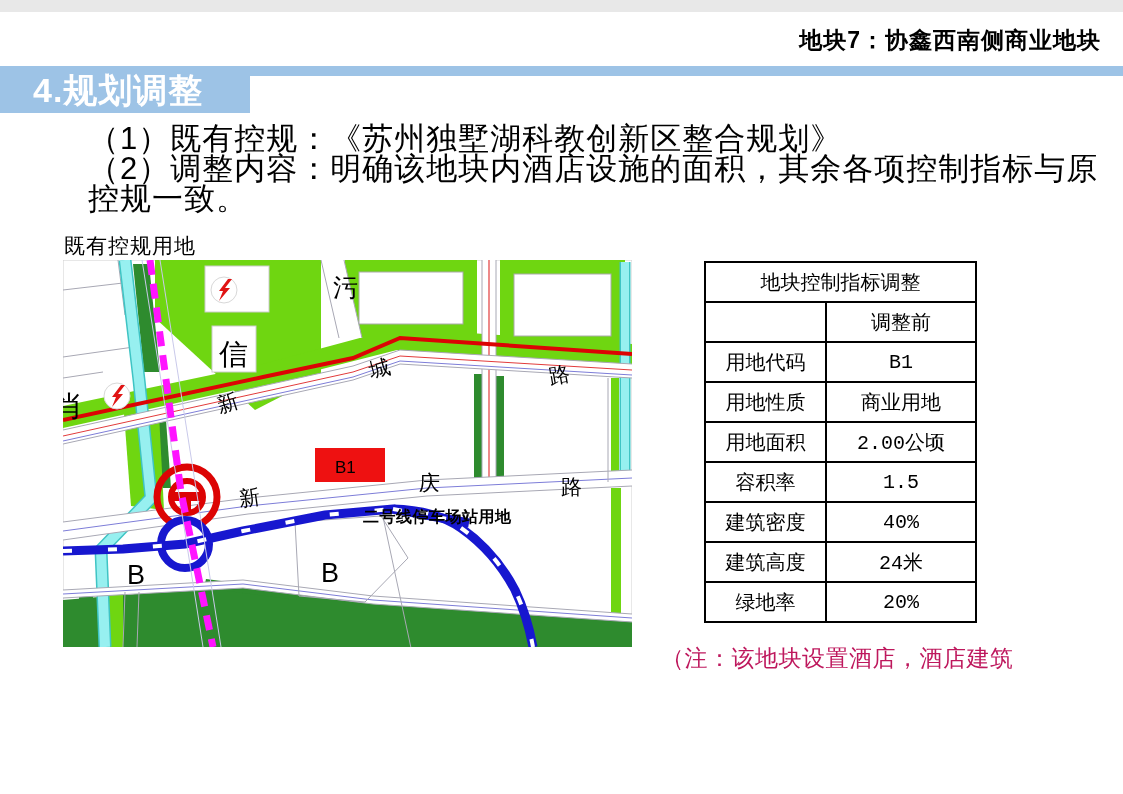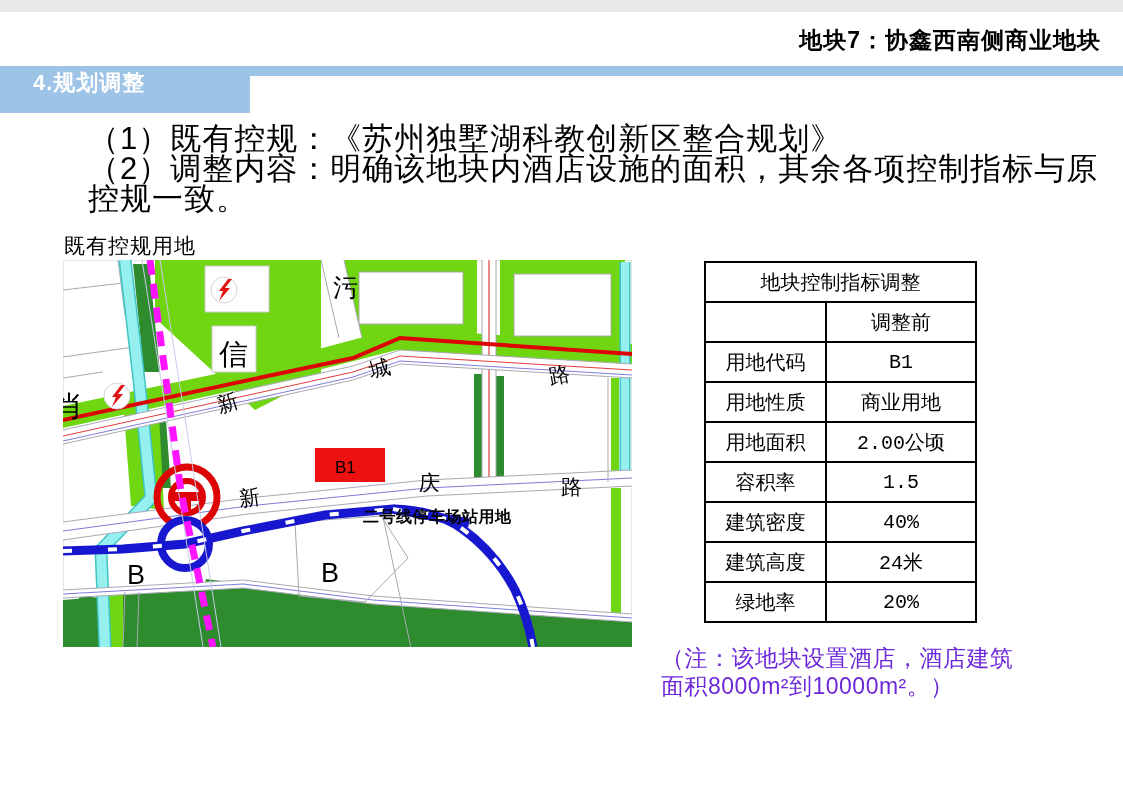--- a/index.html
+++ b/index.html
@@ -7,36 +7,36 @@
     position:relative;width:1123px;height:794px;background:#ffffff;
     font-family:"Liberation Sans",sans-serif;overflow:hidden;margin:12px auto;
   }
   .header-title{
     position:absolute;top:13px;right:22px;font-size:23px;font-weight:bold;
     color:#000;letter-spacing:1px;white-space:nowrap;
   }
   .banner-strip{position:absolute;top:54px;left:0;width:1123px;height:10px;background:#9dc3e6;}
   .banner-box{position:absolute;top:54px;left:0;width:250px;height:47px;background:#9dc3e6;}
   .banner-title{
-    position:absolute;top:56px;left:33px;font-size:22px;font-weight:bold;color:#ffffff;
+    position:absolute;top:56px;left:33px;font-size:34px;font-weight:bold;color:#ffffff;
     letter-spacing:1px;white-space:nowrap;
   }
   .intro{position:absolute;top:112px;left:88px;font-size:31px;line-height:30px;color:#000;letter-spacing:1px;}
   .map-caption{position:absolute;top:220px;left:64px;font-size:21px;color:#000;letter-spacing:1px;}
   .map-wrap{position:absolute;top:248px;left:63px;width:569px;height:387px;overflow:hidden;}
   .spec-table{
     position:absolute;top:249px;left:704px;border-collapse:collapse;table-layout:fixed;
     font-size:20px;color:#000;font-family:Liberation Mono, monospace;
   }
   .spec-table td{
     border:2px solid #000;height:38px;text-align:center;vertical-align:middle;
     padding:0;overflow:hidden;white-space:nowrap;
   }
   .note{
-    position:absolute;top:632px;left:661px;width:395px;color:#6d28d9;
+    position:absolute;top:632px;left:661px;width:395px;color:#be185d;
     font-size:23px;line-height:28px;letter-spacing:0.5px;
   }
   svg text{font-family:"Liberation Sans",sans-serif;fill:#000;}
 </style>
 </head>
 <body>
 
 <div class="slide">
 
   <div class="header-title">地块7：协鑫西南侧商业地块</div>
@@ -236,16 +236,15 @@
         </tr>
       <tr>
           <td>绿地率</td>
           <td>20%</td>
         </tr>
     </tbody>
   </table>
 
   <div class="note">
     <div>（注：该地块设置酒店，酒店建筑</div>
-    <div>面积8000m²到10000m²。）</div>
   </div>
 
 </div>
 
 </body></html>

